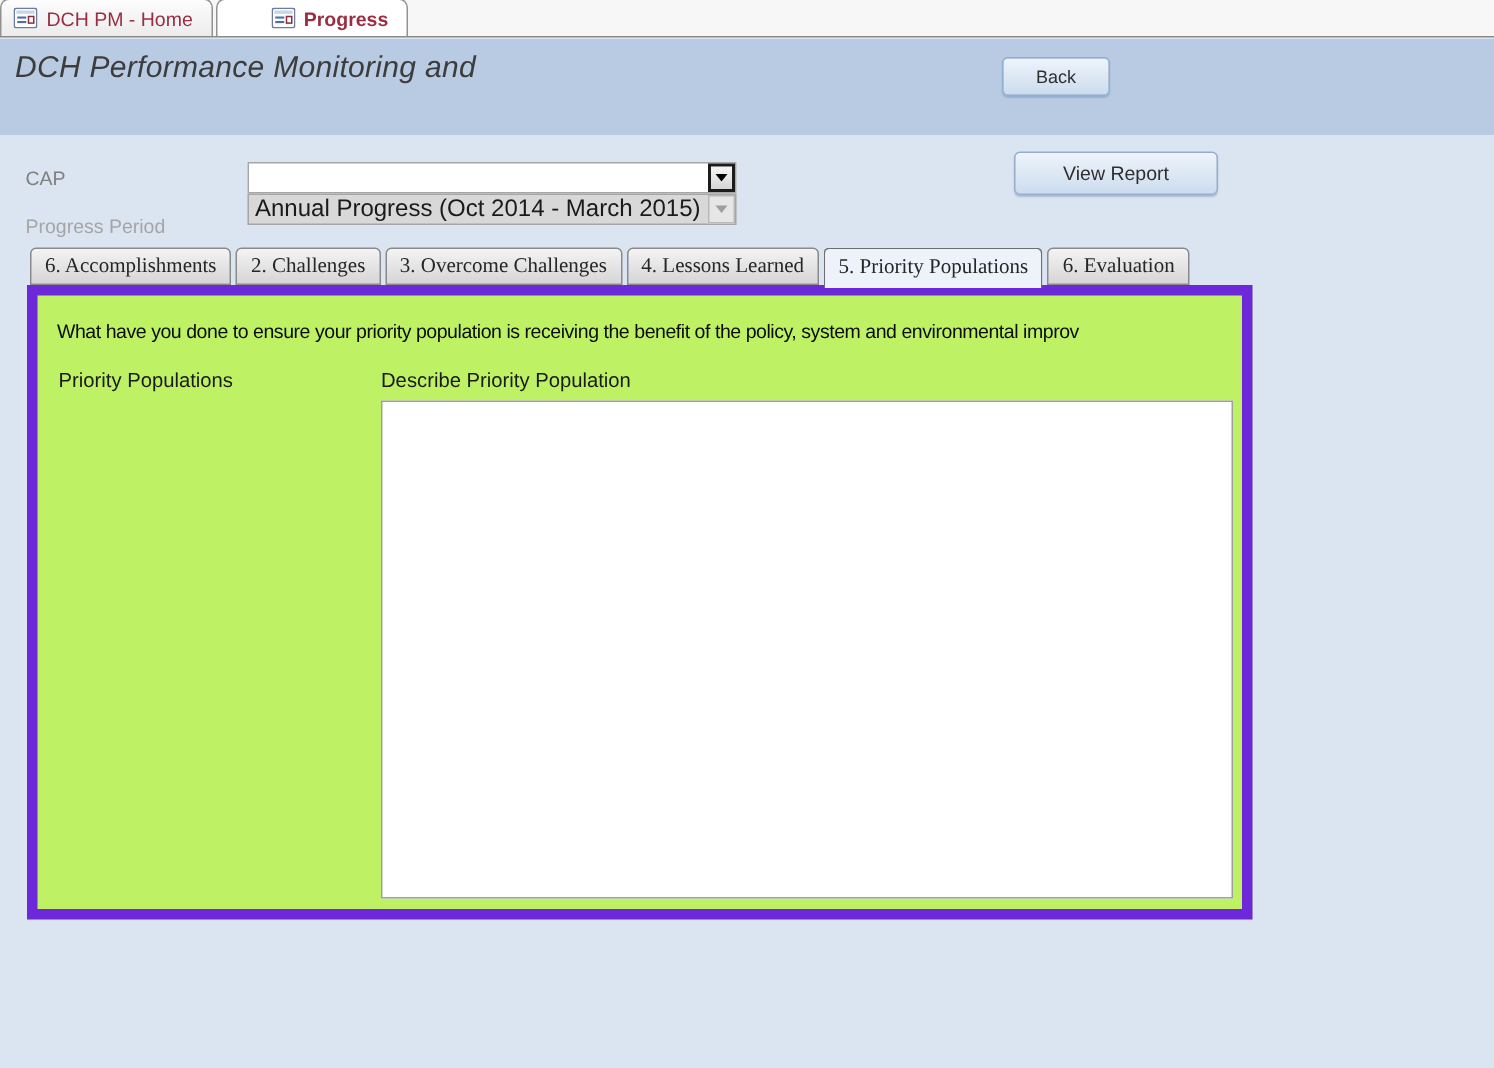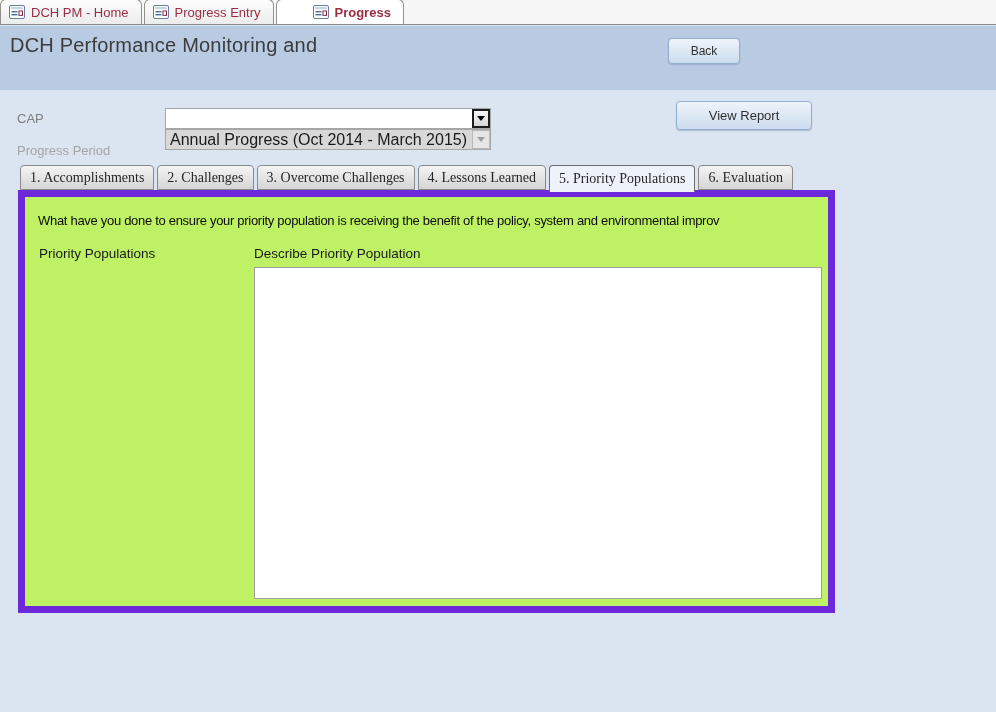--- a/index.html
+++ b/index.html
@@ -48,20 +48,21 @@
   
   .header {
     position: absolute; left: 0; top: 26px;
     width: 996px; height: 64px;
     background: #b8cbe2;
   }
   .header-title {
     position: absolute; left: 10px; top: 8px;
     font-size: 20px; color: #3c3c3c;
     letter-spacing: 0.2px;
+    font-style: italic;
   }
   .btn {
     position: absolute;
     display: flex; align-items: center; justify-content: center;
     border: 1px solid #93aecc;
     border-radius: 4px;
     background: linear-gradient(#eef4fb, #ccdcee);
     box-shadow: 0 1px 1px rgba(120,150,190,0.5);
     color: #2f2f2f;
     font-size: 12px;
@@ -190,32 +191,20 @@
         <svg width="16" height="14" viewBox="0 0 16 14">
           <rect x="0.5" y="0.5" width="15" height="13" rx="1.5" fill="#fdfdfd" stroke="#6b7d9e"></rect>
           <rect x="2" y="2" width="12" height="2.2" fill="#c8d4e8"></rect>
           <rect x="2.5" y="6" width="6" height="1.4" fill="#4d6fa8"></rect>
           <rect x="2.5" y="9" width="6" height="1.4" fill="#4d6fa8"></rect>
           <rect x="10" y="6" width="3.5" height="4.4" fill="#ffffff" stroke="#8d2b3e" stroke-width="1"></rect>
         </svg>
       </span>
       <span>DCH PM - Home</span>
     </div>
-    <div class="doc-tab">
-      <span class="form-icon">
-        <svg width="16" height="14" viewBox="0 0 16 14">
-          <rect x="0.5" y="0.5" width="15" height="13" rx="1.5" fill="#fdfdfd" stroke="#6b7d9e"></rect>
-          <rect x="2" y="2" width="12" height="2.2" fill="#c8d4e8"></rect>
-          <rect x="2.5" y="6" width="6" height="1.4" fill="#4d6fa8"></rect>
-          <rect x="2.5" y="9" width="6" height="1.4" fill="#4d6fa8"></rect>
-          <rect x="10" y="6" width="3.5" height="4.4" fill="#ffffff" stroke="#8d2b3e" stroke-width="1"></rect>
-        </svg>
-      </span>
-      <span>Progress Entry</span>
-    </div>
     <div class="doc-tab active">
       <span class="form-icon">
         <svg width="16" height="14" viewBox="0 0 16 14">
           <rect x="0.5" y="0.5" width="15" height="13" rx="1.5" fill="#fdfdfd" stroke="#6b7d9e"></rect>
           <rect x="2" y="2" width="12" height="2.2" fill="#c8d4e8"></rect>
           <rect x="2.5" y="6" width="6" height="1.4" fill="#4d6fa8"></rect>
           <rect x="2.5" y="9" width="6" height="1.4" fill="#4d6fa8"></rect>
           <rect x="10" y="6" width="3.5" height="4.4" fill="#ffffff" stroke="#8d2b3e" stroke-width="1"></rect>
         </svg>
       </span>
@@ -241,21 +230,21 @@
   <div class="combo combo-period">
     <span class="combo-text">Annual Progress (Oct 2014 - March 2015)</span>
     <span class="combo-btn disabled">
         <span class="tri tri-gray"></span>
       </span>
   </div>
 
   <button class="btn btn-view-report">View Report</button>
 
   <div class="form-tabs">
-    <div class="form-tab">1. Accomplishments</div>
+    <div class="form-tab">6. Accomplishments</div>
     <div class="form-tab">2. Challenges</div>
     <div class="form-tab">3. Overcome Challenges</div>
     <div class="form-tab">4. Lessons Learned</div>
     <div class="form-tab active">5. Priority Populations</div>
     <div class="form-tab">6. Evaluation</div>
   </div>
 
   <div class="panel">
     <div class="question">What have you done to ensure your priority population is receiving the benefit of the policy, system and environmental improv</div>
     <div class="panel-lbl panel-lbl-list">Priority Populations</div>

